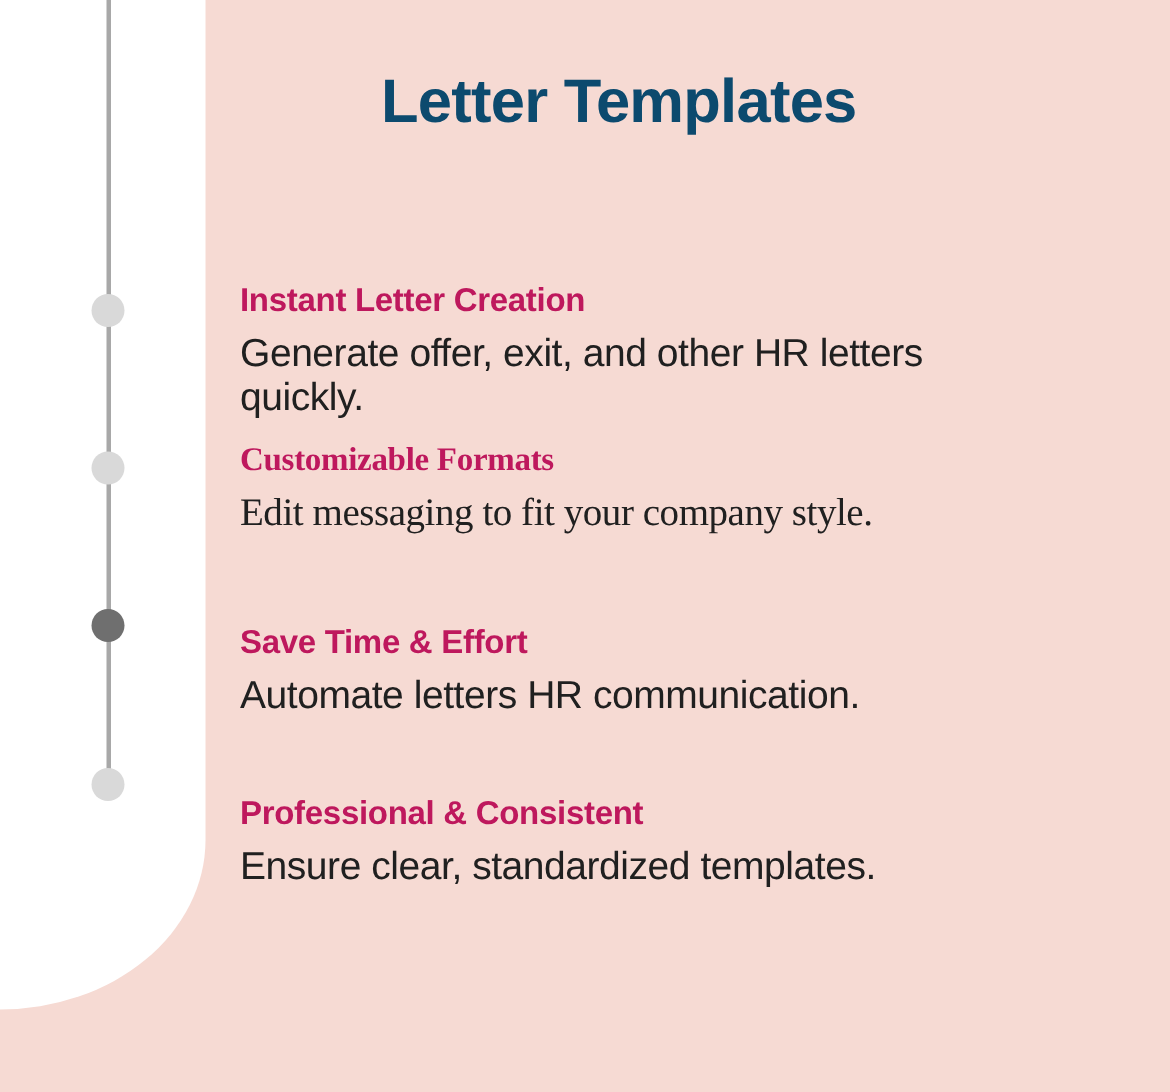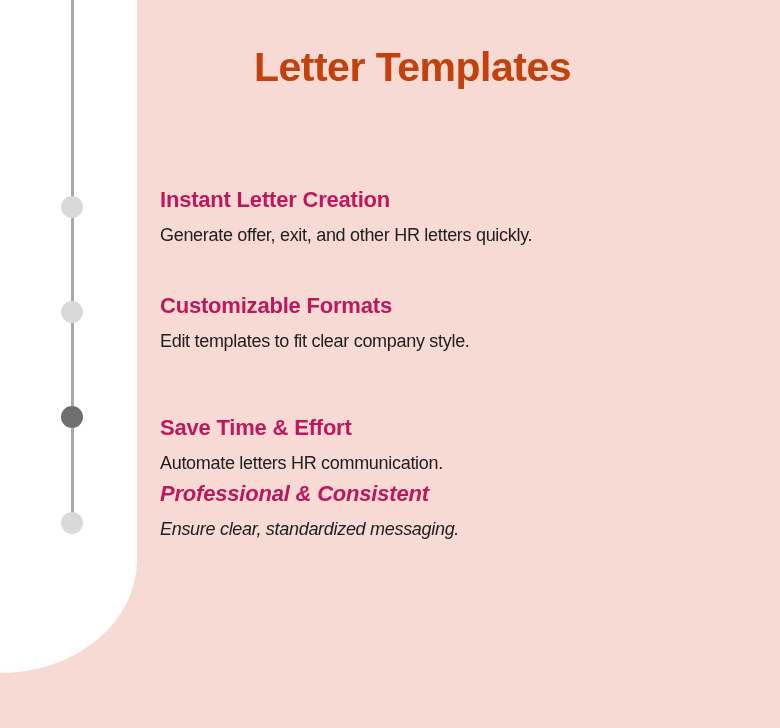--- a/index.html
+++ b/index.html
@@ -50,37 +50,37 @@
     width: 505px; height: 728px;
   }
   .title {
     position: absolute;
     top: 44px; left: 0;
     width: 100%;
     text-align: center;
     font-size: 41px;
     font-weight: 700;
     letter-spacing: -0.5px;
-    color: #c2410c;
+    color: #0c4a6e;
   }
   .section { position: absolute; left: 0; width: 100%; }
   .section-1 { top: 185px; }
-  .section-2 { top: 291px; }
+  .section-2 { top: 291px; font-family: Liberation Serif, serif; }
   .section-3 { top: 397px; margin-top: 16px; }
-  .section-4 { top: 479px; font-style: italic; }
+  .section-4 { top: 527px; }
   .section-heading {
     font-size: 22px;
     font-weight: 700;
     line-height: 29px;
     letter-spacing: -0.2px;
     color: #be185d;
   }
   .section-desc {
     margin-top: 7px;
-    font-size: 18px;
+    font-size: 26px;
     font-weight: 400;
     line-height: 29px;
     letter-spacing: -0.3px;
     color: #202020;
   }
 </style>
 </head>
 <body>
 
 <div class="canvas">
@@ -97,27 +97,27 @@
 
     <h1 class="title">Letter Templates</h1>
 
     <div class="section section-1">
       <div class="section-heading">Instant Letter Creation</div>
       <div class="section-desc">Generate offer, exit, and other HR letters quickly.</div>
     </div>
 
     <div class="section section-2">
       <div class="section-heading">Customizable Formats</div>
-      <div class="section-desc">Edit templates to fit clear company style.</div>
+      <div class="section-desc">Edit messaging to fit your company style.</div>
     </div>
 
     <div class="section section-3">
       <div class="section-heading">Save Time &amp; Effort</div>
       <div class="section-desc">Automate letters HR communication.</div>
     </div>
 
     <div class="section section-4">
       <div class="section-heading">Professional &amp; Consistent</div>
-      <div class="section-desc">Ensure clear, standardized messaging.</div>
+      <div class="section-desc">Ensure clear, standardized templates.</div>
     </div>
 
   </div>
 </div>
 
 </body></html>

